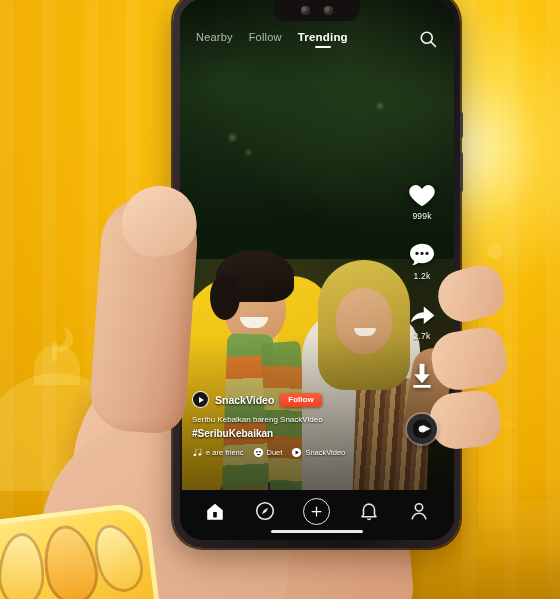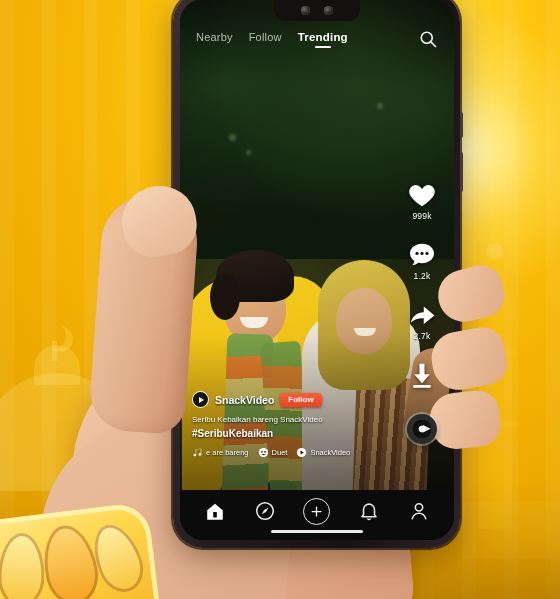--- a/index.html
+++ b/index.html
@@ -500,21 +500,21 @@
         </div>
 
         <div class="caption">Seribu Kebaikan bareng SnackVideo</div>
         <div class="hashtag">#SeribuKebaikan</div>
 
         <div class="meta-row">
           <div class="meta-chip">
             <svg class="mini" viewBox="0 0 24 24" fill="#fff">
               <path d="M9 17.5V6l10-2v10.2c-.5-.3-1.1-.5-1.8-.5-1.7 0-3 1.1-3 2.5s1.3 2.5 3 2.5 3-1.1 3-2.5V3L8 5.3v10.3c-.5-.3-1.1-.4-1.8-.4-1.7 0-3 1.1-3 2.5S4.5 20.2 6.2 20.2 9 19 9 17.5z"></path>
             </svg>
-            <span class="music-marquee">e are bareng</span>
+            <span class="music-marquee">e are frienc</span>
           </div>
 
           <div class="meta-chip">
             <svg class="mini" viewBox="0 0 24 24" fill="#fff">
               <circle cx="12" cy="12" r="10"></circle>
                 <circle cx="8.6" cy="10.4" r="1.9" fill="#111"></circle>
                 <circle cx="15.4" cy="10.4" r="1.9" fill="#111"></circle>
               <path d="M8 15.3h8c-.7 1.6-2.2 2.6-4 2.6s-3.3-1-4-2.6z" fill="#111"></path>
             </svg>
             <span>Duet</span>

